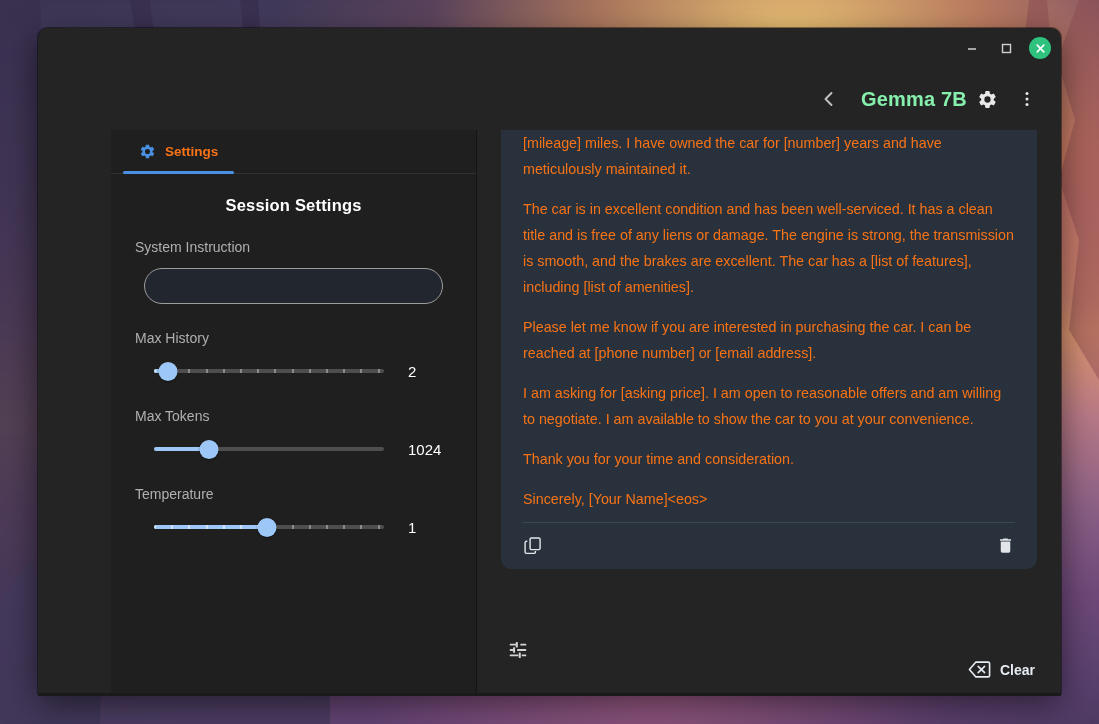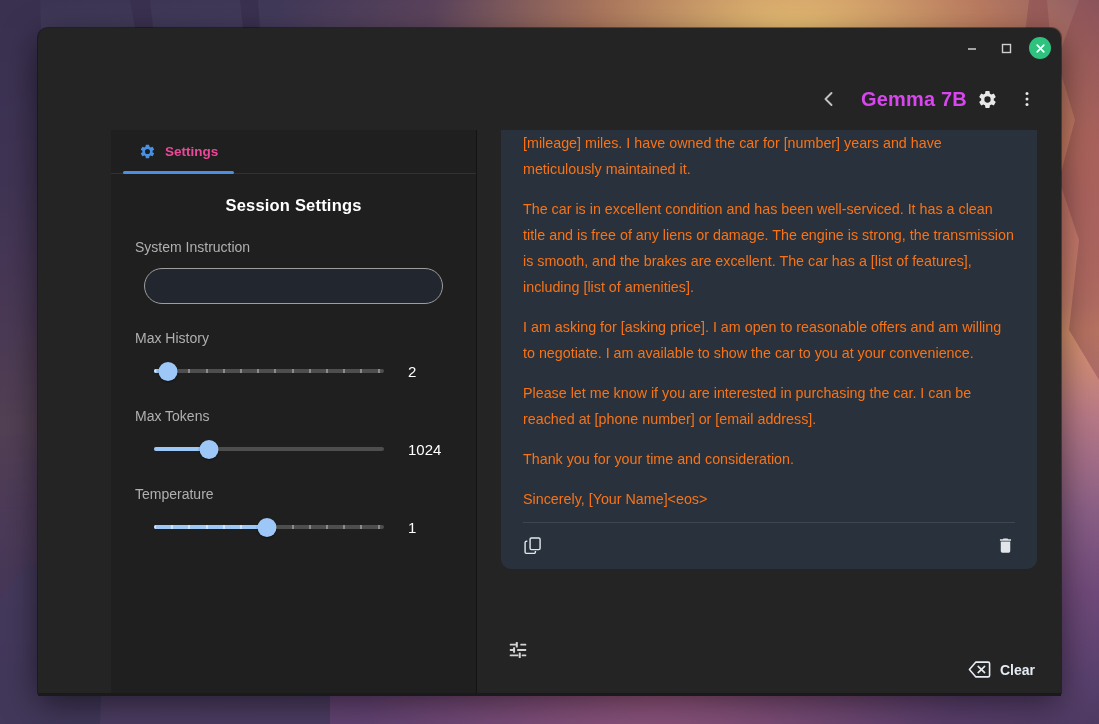--- a/index.html
+++ b/index.html
@@ -95,21 +95,21 @@
     display: flex; align-items: center;
     padding: 0 14px 0 8px;
     flex: 0 0 auto;
   }
   #back-btn {
     width: 44px; height: 44px;
     display: flex; align-items: center; justify-content: center;
     color: #c2c2c2;
   }
   #page-title {
-    font-size: 20px; color: #d946ef; font-weight: bold;
+    font-size: 20px; color: #86efac; font-weight: bold;
     margin-left: 10px;
     letter-spacing: 0.2px;
   }
   #header-spacer { flex: 1 1 auto; }
   .hicon {
     width: 40px; height: 40px;
     display: flex; align-items: center; justify-content: center;
     color: #e8e8e8;
   }
 
@@ -136,21 +136,21 @@
     border-bottom: 1px solid #323232;
     flex: 0 0 auto;
   }
   .tab {
     display: flex; align-items: center; gap: 9px;
     padding: 0 16px;
     font-size: 13.5px; font-weight: bold;
     color: #b9b9b9;
     position: relative;
   }
-  .tab.active { color: #ec4899; }
+  .tab.active { color: #f97316; }
   .tab.active::after {
     content: "";
     position: absolute; left: 0; right: 0; bottom: -1px;
     height: 3px; background: #4a90e2; border-radius: 2px;
   }
   .tab .tico { display: flex; align-items: center; }
   .tab.active .tico { color: #4a90e2; }
   .tab .tico { color: #d6d6d6; }
 
   #settings-pane {
@@ -446,22 +446,22 @@
           </div>
         </div>
       </div>
 
       <div id="chat">
 
         <div id="messages">
           <div id="bubble">
             <p class="clipped">[mileage] miles. I have owned the car for [number] years and have meticulously maintained it.</p>
             <p>The car is in excellent condition and has been well-serviced. It has a clean title and is free of any liens or damage. The engine is strong, the transmission is smooth, and the brakes are excellent. The car has a [list of features], including [list of amenities].</p>
+            <p>Please let me know if you are interested in purchasing the car. I can be reached at [phone number] or [email address].</p>
             <p>I am asking for [asking price]. I am open to reasonable offers and am willing to negotiate. I am available to show the car to you at your convenience.</p>
-            <p>Please let me know if you are interested in purchasing the car. I can be reached at [phone number] or [email address].</p>
             <p>Thank you for your time and consideration.</p>
             <p>Sincerely, [Your Name]&lt;eos&gt;</p>
 
             <div id="msg-actions">
               <span class="msgicon">
                 <svg width="20" height="20" viewBox="0 0 24 24">
                   <rect x="8.5" y="3.5" width="12" height="14" rx="1.6" fill="none" stroke="currentColor" stroke-width="1.7"></rect>
                   <path d="M5.2 7.5H4.1A1.6 1.6 0 002.5 9.1v11.3A1.6 1.6 0 004.1 22h9.2a1.6 1.6 0 001.6-1.6v-1.1" fill="none" stroke="currentColor" stroke-width="1.7"></path>
                 </svg>
               </span>

